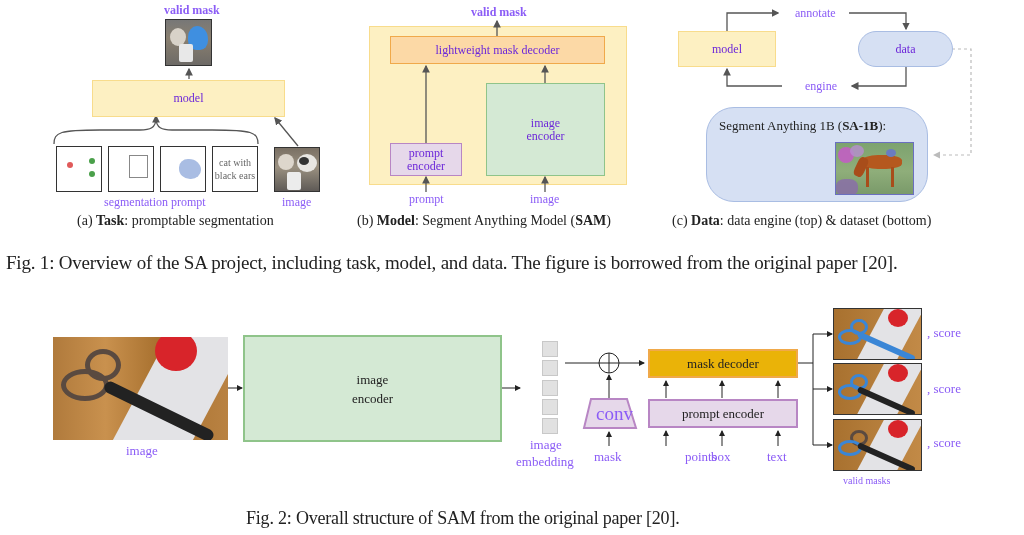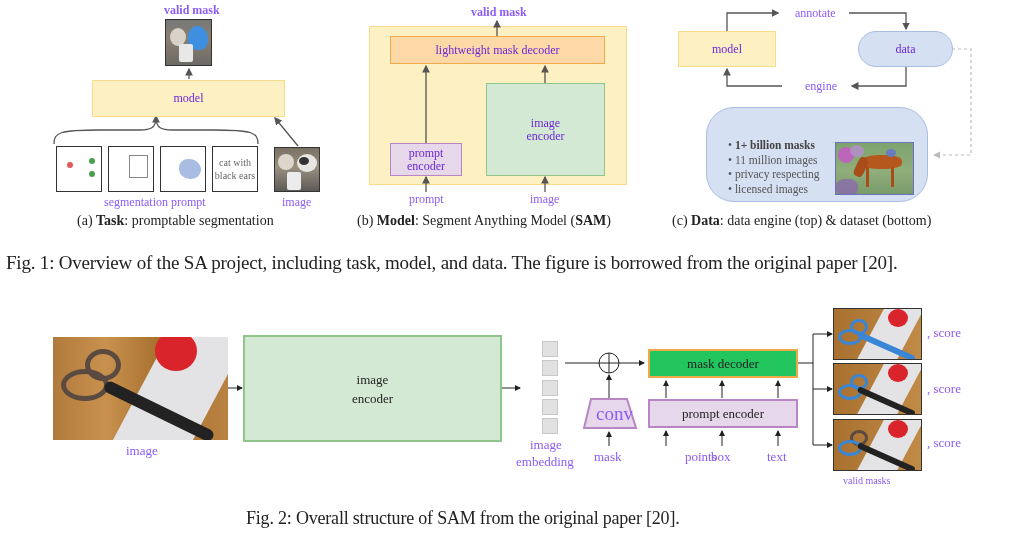--- a/index.html
+++ b/index.html
@@ -129,26 +129,21 @@
     <div class="lbl" style="left:805px;top:80px;">engine</div>
 
     <div class="box" style="left:678px;top:31px;width:98px;height:36px;background:#fdf0c2;border:1px solid #f8dc8c;">
       <span>model</span>
     </div>
     <div class="box" style="left:858px;top:31px;width:95px;height:36px;background:#d6e0f3;border:1px solid #a9bde3;border-radius:18px;">
       <span>data</span>
     </div>
 
     <div class="abs" style="left:706px;top:107px;width:222px;height:95px;background:#d6e0f3;border:1px solid #a9bde3;border-radius:28px;box-sizing:border-box;">
-      <div class="abs" style="left:21px;top:30px;font-size:11.5px;color:#555;line-height:14.5px;">
-        <div><span>•</span> <b style="color:#444">1+ billion masks</b></div>
-        <div><span>•</span> <span>11 million images</span></div>
-        <div><span>•</span> <span>privacy respecting</span></div>
-        <div><span>•</span> <span>licensed images</span></div>
-      </div>
+      <div class="abs" style="left:12px;top:10px;font-size:13px;color:#222;white-space:nowrap;"><span>Segment Anything 1B (</span><b>SA-1B</b><span>):</span></div>
       <div class="abs" style="left:128px;top:34px;width:79px;height:53px;border:1px solid #6a6fc0;box-sizing:border-box;overflow:hidden;background:linear-gradient(180deg,#7da36f 0%,#8fae7a 55%,#7a9a6a 100%);">
         <div class="abs" style="left:2px;top:4px;width:16px;height:16px;border-radius:50%;background:#c55bc8;opacity:.85;"></div>
         <div class="abs" style="left:14px;top:2px;width:14px;height:12px;border-radius:50%;background:#b78fd0;opacity:.8;"></div>
         <div class="abs" style="left:26px;top:12px;width:40px;height:14px;border-radius:40%;background:#b5581e;"></div>
         <div class="abs" style="left:20px;top:14px;width:10px;height:20px;border-radius:30%;background:#a84d1a;transform:rotate(25deg);"></div>
         <div class="abs" style="left:30px;top:24px;width:3px;height:20px;background:#a84d1a;"></div>
         <div class="abs" style="left:55px;top:24px;width:3px;height:20px;background:#a84d1a;"></div>
         <div class="abs" style="left:0px;top:36px;width:22px;height:17px;border-radius:40%;background:#8a6ea8;opacity:.85;"></div>
         <div class="abs" style="left:50px;top:6px;width:10px;height:8px;border-radius:50%;background:#6a7cc0;"></div>
       </div>
@@ -212,21 +207,21 @@
   </div>
   <div class="lbl" style="left:530px;top:438px;font-size:13px;">image</div>
   <div class="lbl" style="left:516px;top:455px;font-size:13px;">embedding</div>
 
   <svg width="1024" height="535" style="pointer-events:none;">
     <polygon points="591,399 627,399 636,428 584,428" fill="#e6d8ea" stroke="#b886c4" stroke-width="2"></polygon>
   </svg>
   <div class="lbl" style="left:596px;top:407px;font-size:19px;">conv</div>
   <div class="lbl" style="left:594px;top:450px;font-size:13px;">mask</div>
 
-  <div class="box" style="left:648px;top:349px;width:150px;height:29px;background:#22c55e;border:2px solid #f0a94a;color:#222;font-size:13px;">
+  <div class="box" style="left:648px;top:349px;width:150px;height:29px;background:#eab308;border:2px solid #f0a94a;color:#222;font-size:13px;">
     <span>mask decoder</span>
   </div>
 
   <div class="box" style="left:648px;top:399px;width:150px;height:29px;background:#e6d8ea;border:2px solid #b886c4;color:#222;font-size:13px;">
     <span>prompt encoder</span>
   </div>
 
   <div class="lbl" style="left:648px;top:450px;font-size:13px;margin-left:37px;">points</div>
   <div class="lbl" style="left:711px;top:450px;font-size:13px;">box</div>
   <div class="lbl" style="left:767px;top:450px;font-size:13px;">text</div>

